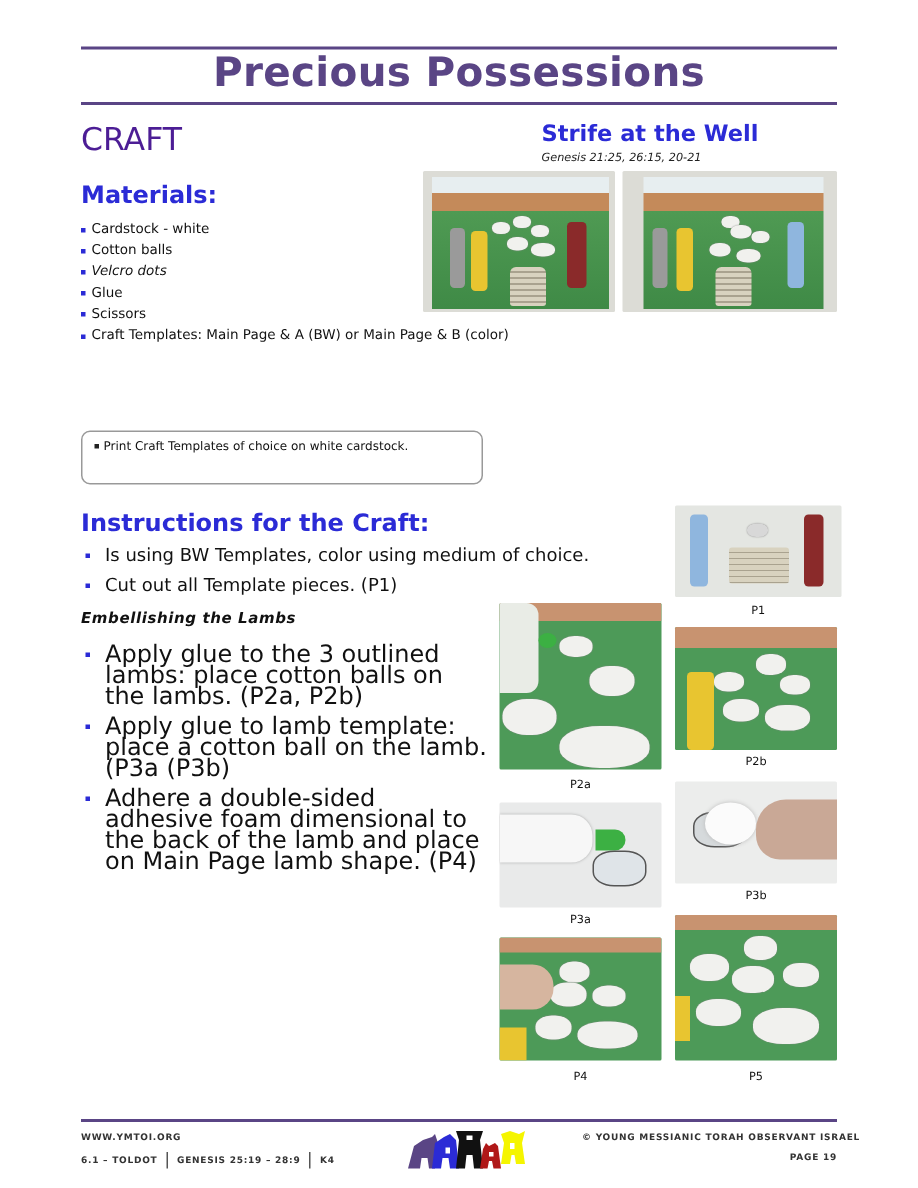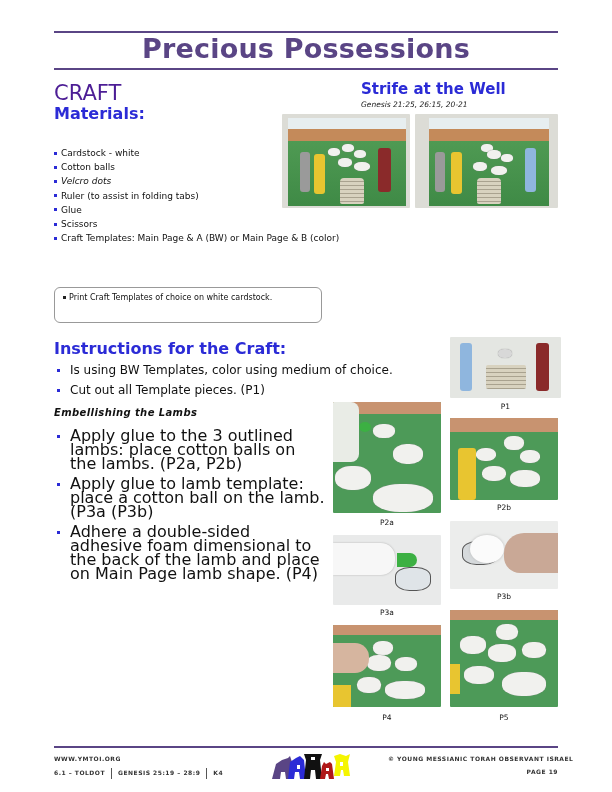--- a/index.html
+++ b/index.html
@@ -15,21 +15,21 @@
       font-family: "DejaVu Sans", sans-serif; font-weight: bold; font-size: 27px; color: #5a4585; letter-spacing: 0.2px; }
 
     .craft-heading { position: absolute; left: 54px; top: 81px; font-family: "DejaVu Sans", sans-serif; font-weight: normal;
       font-size: 21px; color: #4c1d95; }
 
     .story-title { position: absolute; left: 361px; top: 80px; font-family: "DejaVu Sans", sans-serif; font-weight: bold;
       font-size: 15px; color: #2b2bd6; }
     .story-ref { position: absolute; left: 361px; top: 100px; font-size: 7.5px; color: #222; font-style: italic; }
 
     .section-heading { position: absolute; font-family: "DejaVu Sans", sans-serif; font-weight: bold; color: #2b2bd6; }
-    .materials-heading { left: 54px; top: 104px; font-size: 16px; }
+    .materials-heading { left: 54px; top: 120px; font-size: 16px; }
     .instructions-heading { left: 54px; top: 339px; font-size: 16px; }
 
     .materials-list { position: absolute; left: 54px; top: 146px; list-style: none; font-size: 9px; line-height: 14.2px; }
     .materials-list li { display: flex; align-items: center; }
     .bullet-sq { display: inline-block; width: 3px; height: 3px; background: #2b2bd6; margin-right: 4px; flex-shrink: 0; }
     .italic { font-style: italic; }
 
     .prep-box { position: absolute; left: 54px; top: 287px; width: 268px; height: 36px; border: 1px solid #999;
       border-radius: 6px; padding: 3px 8px; font-size: 8px; line-height: 14px; }
     .prep-box .bullet-dot { display: inline-block; width: 3px; height: 3px; background: #222; margin-right: 3px; vertical-align: middle; }
@@ -80,24 +80,20 @@
       <span class="bullet-sq"></span>
       <span>Cardstock - white</span>
     </li>
   <li>
       <span class="bullet-sq"></span>
       <span>Cotton balls</span>
     </li>
   <li>
       <span class="bullet-sq"></span>
       <span class="italic">Velcro dots</span>
-    </li>
-  <li>
-      <span class="bullet-sq"></span>
-      <span>Ruler (to assist in folding tabs)</span>
     </li>
   <li>
       <span class="bullet-sq"></span>
       <span>Glue</span>
     </li>
   <li>
       <span class="bullet-sq"></span>
       <span>Scissors</span>
     </li>
   <li>

